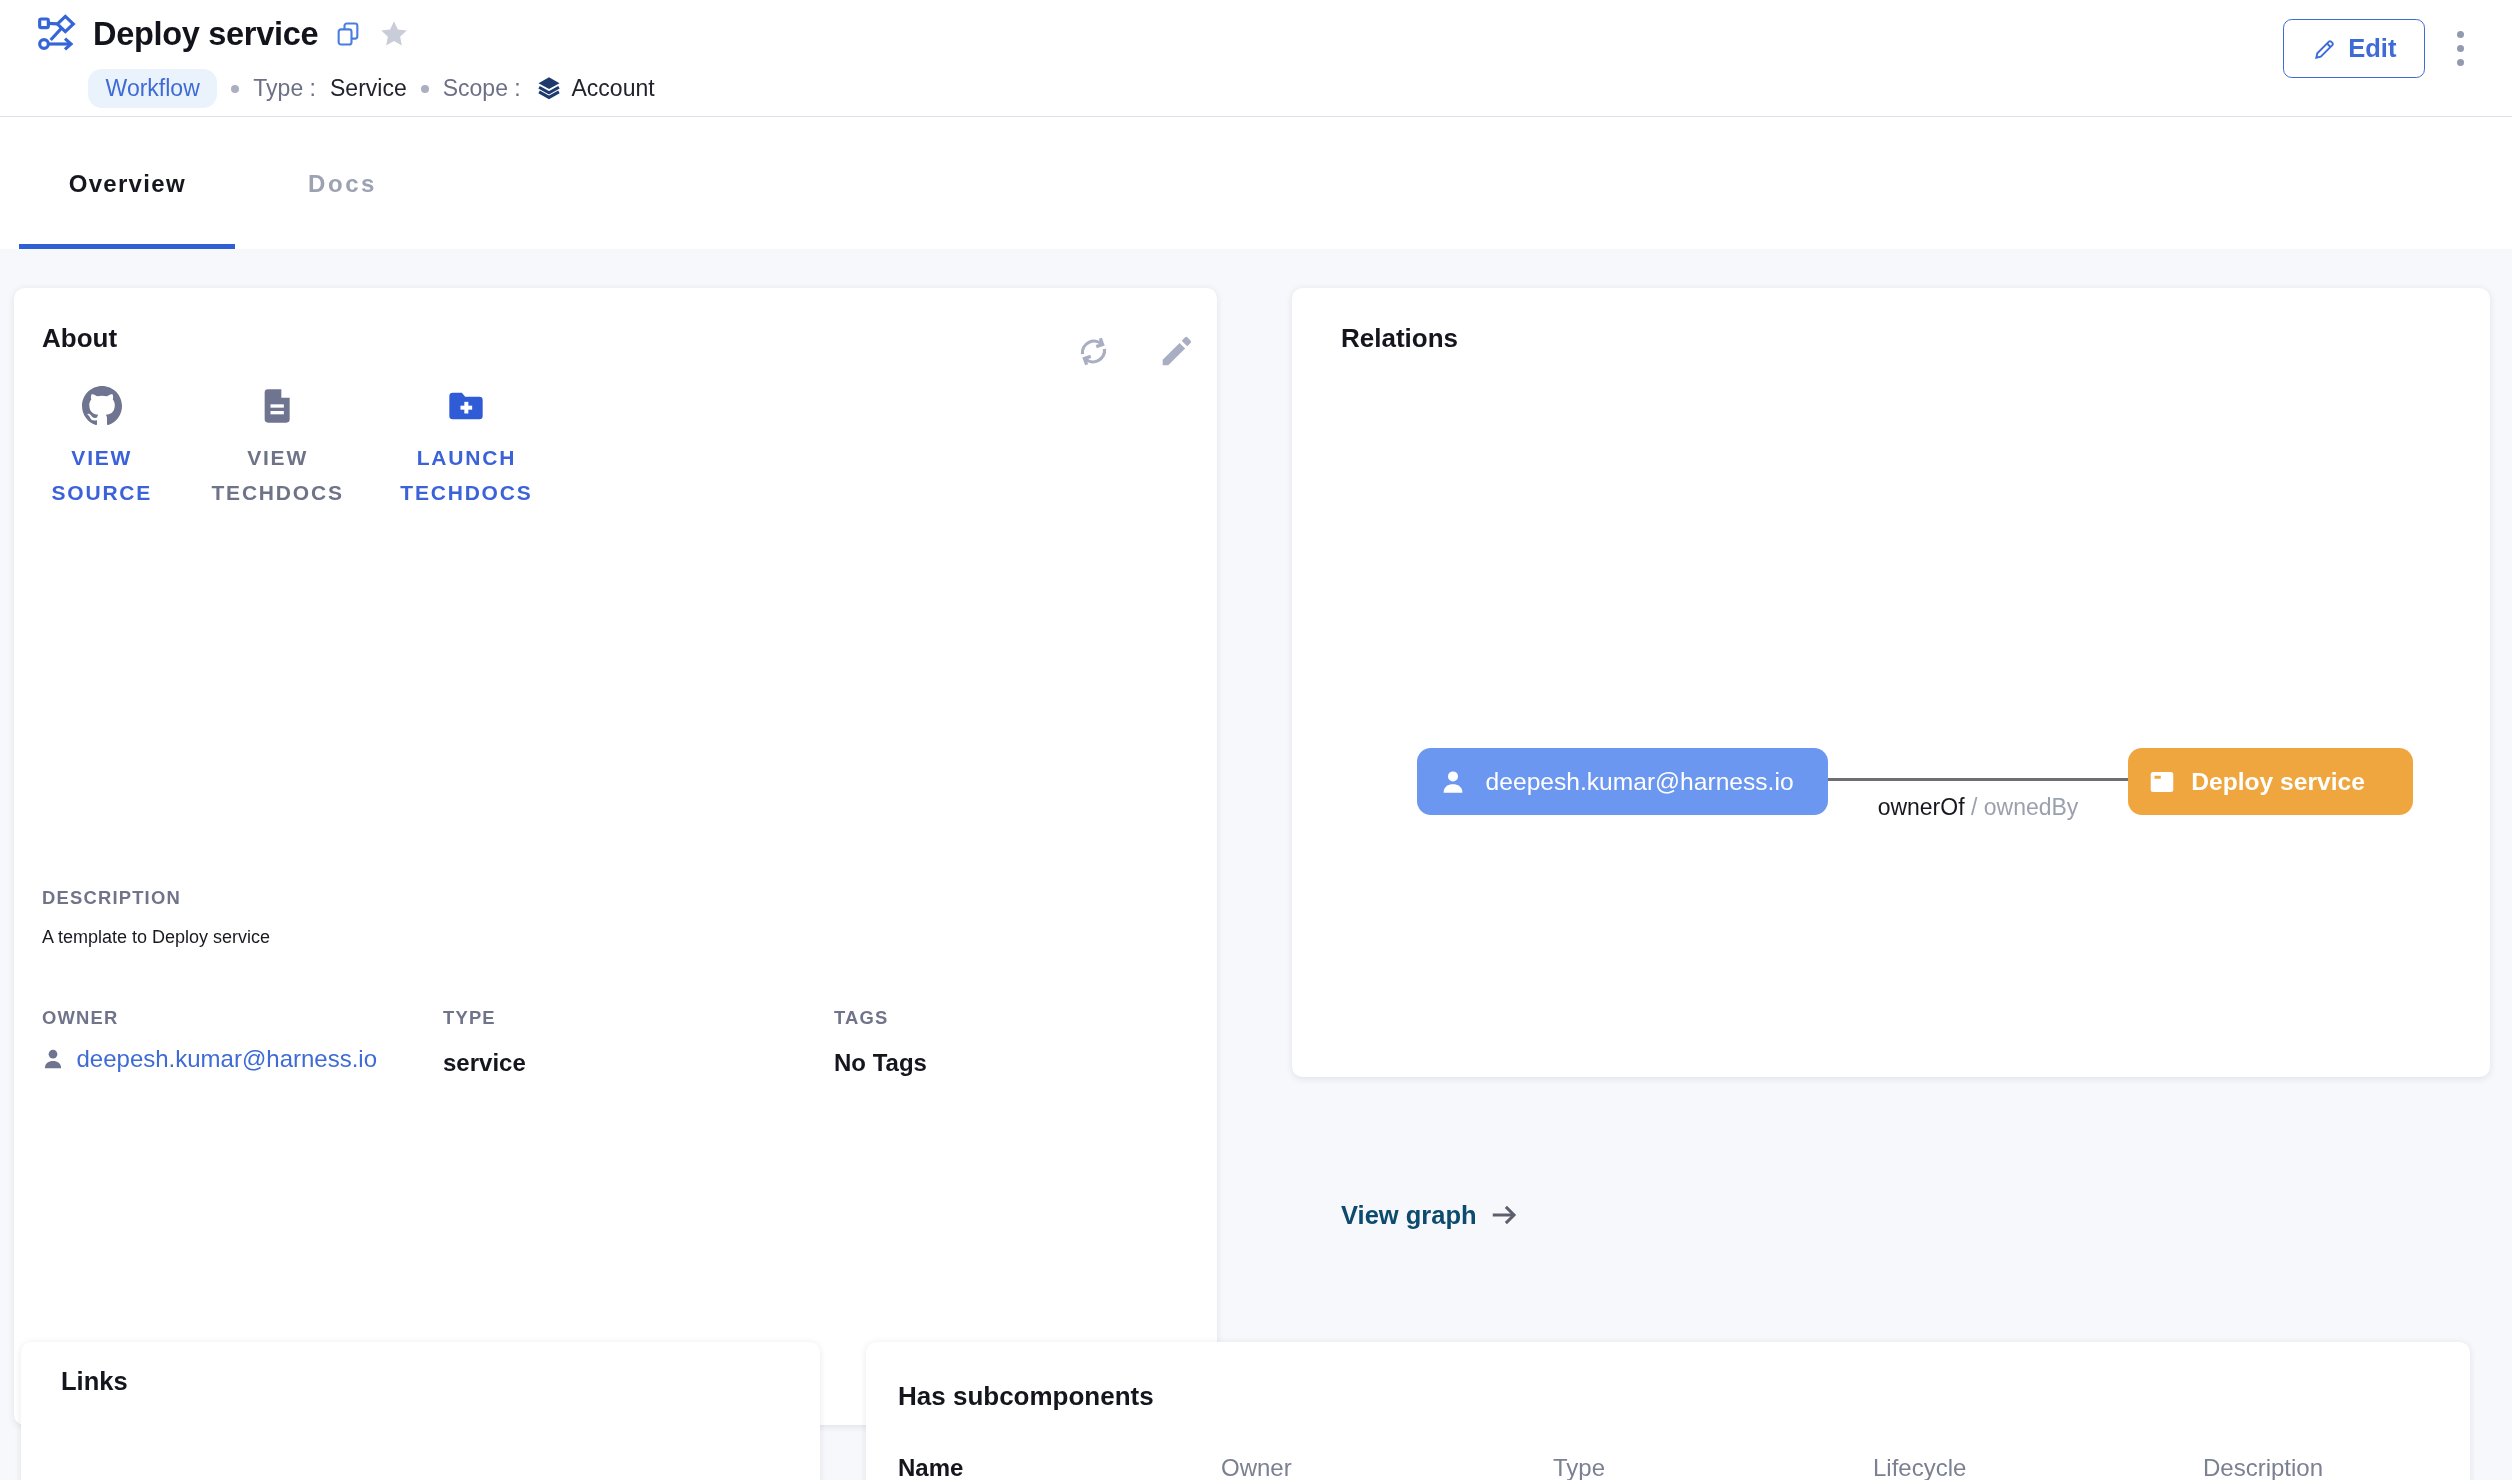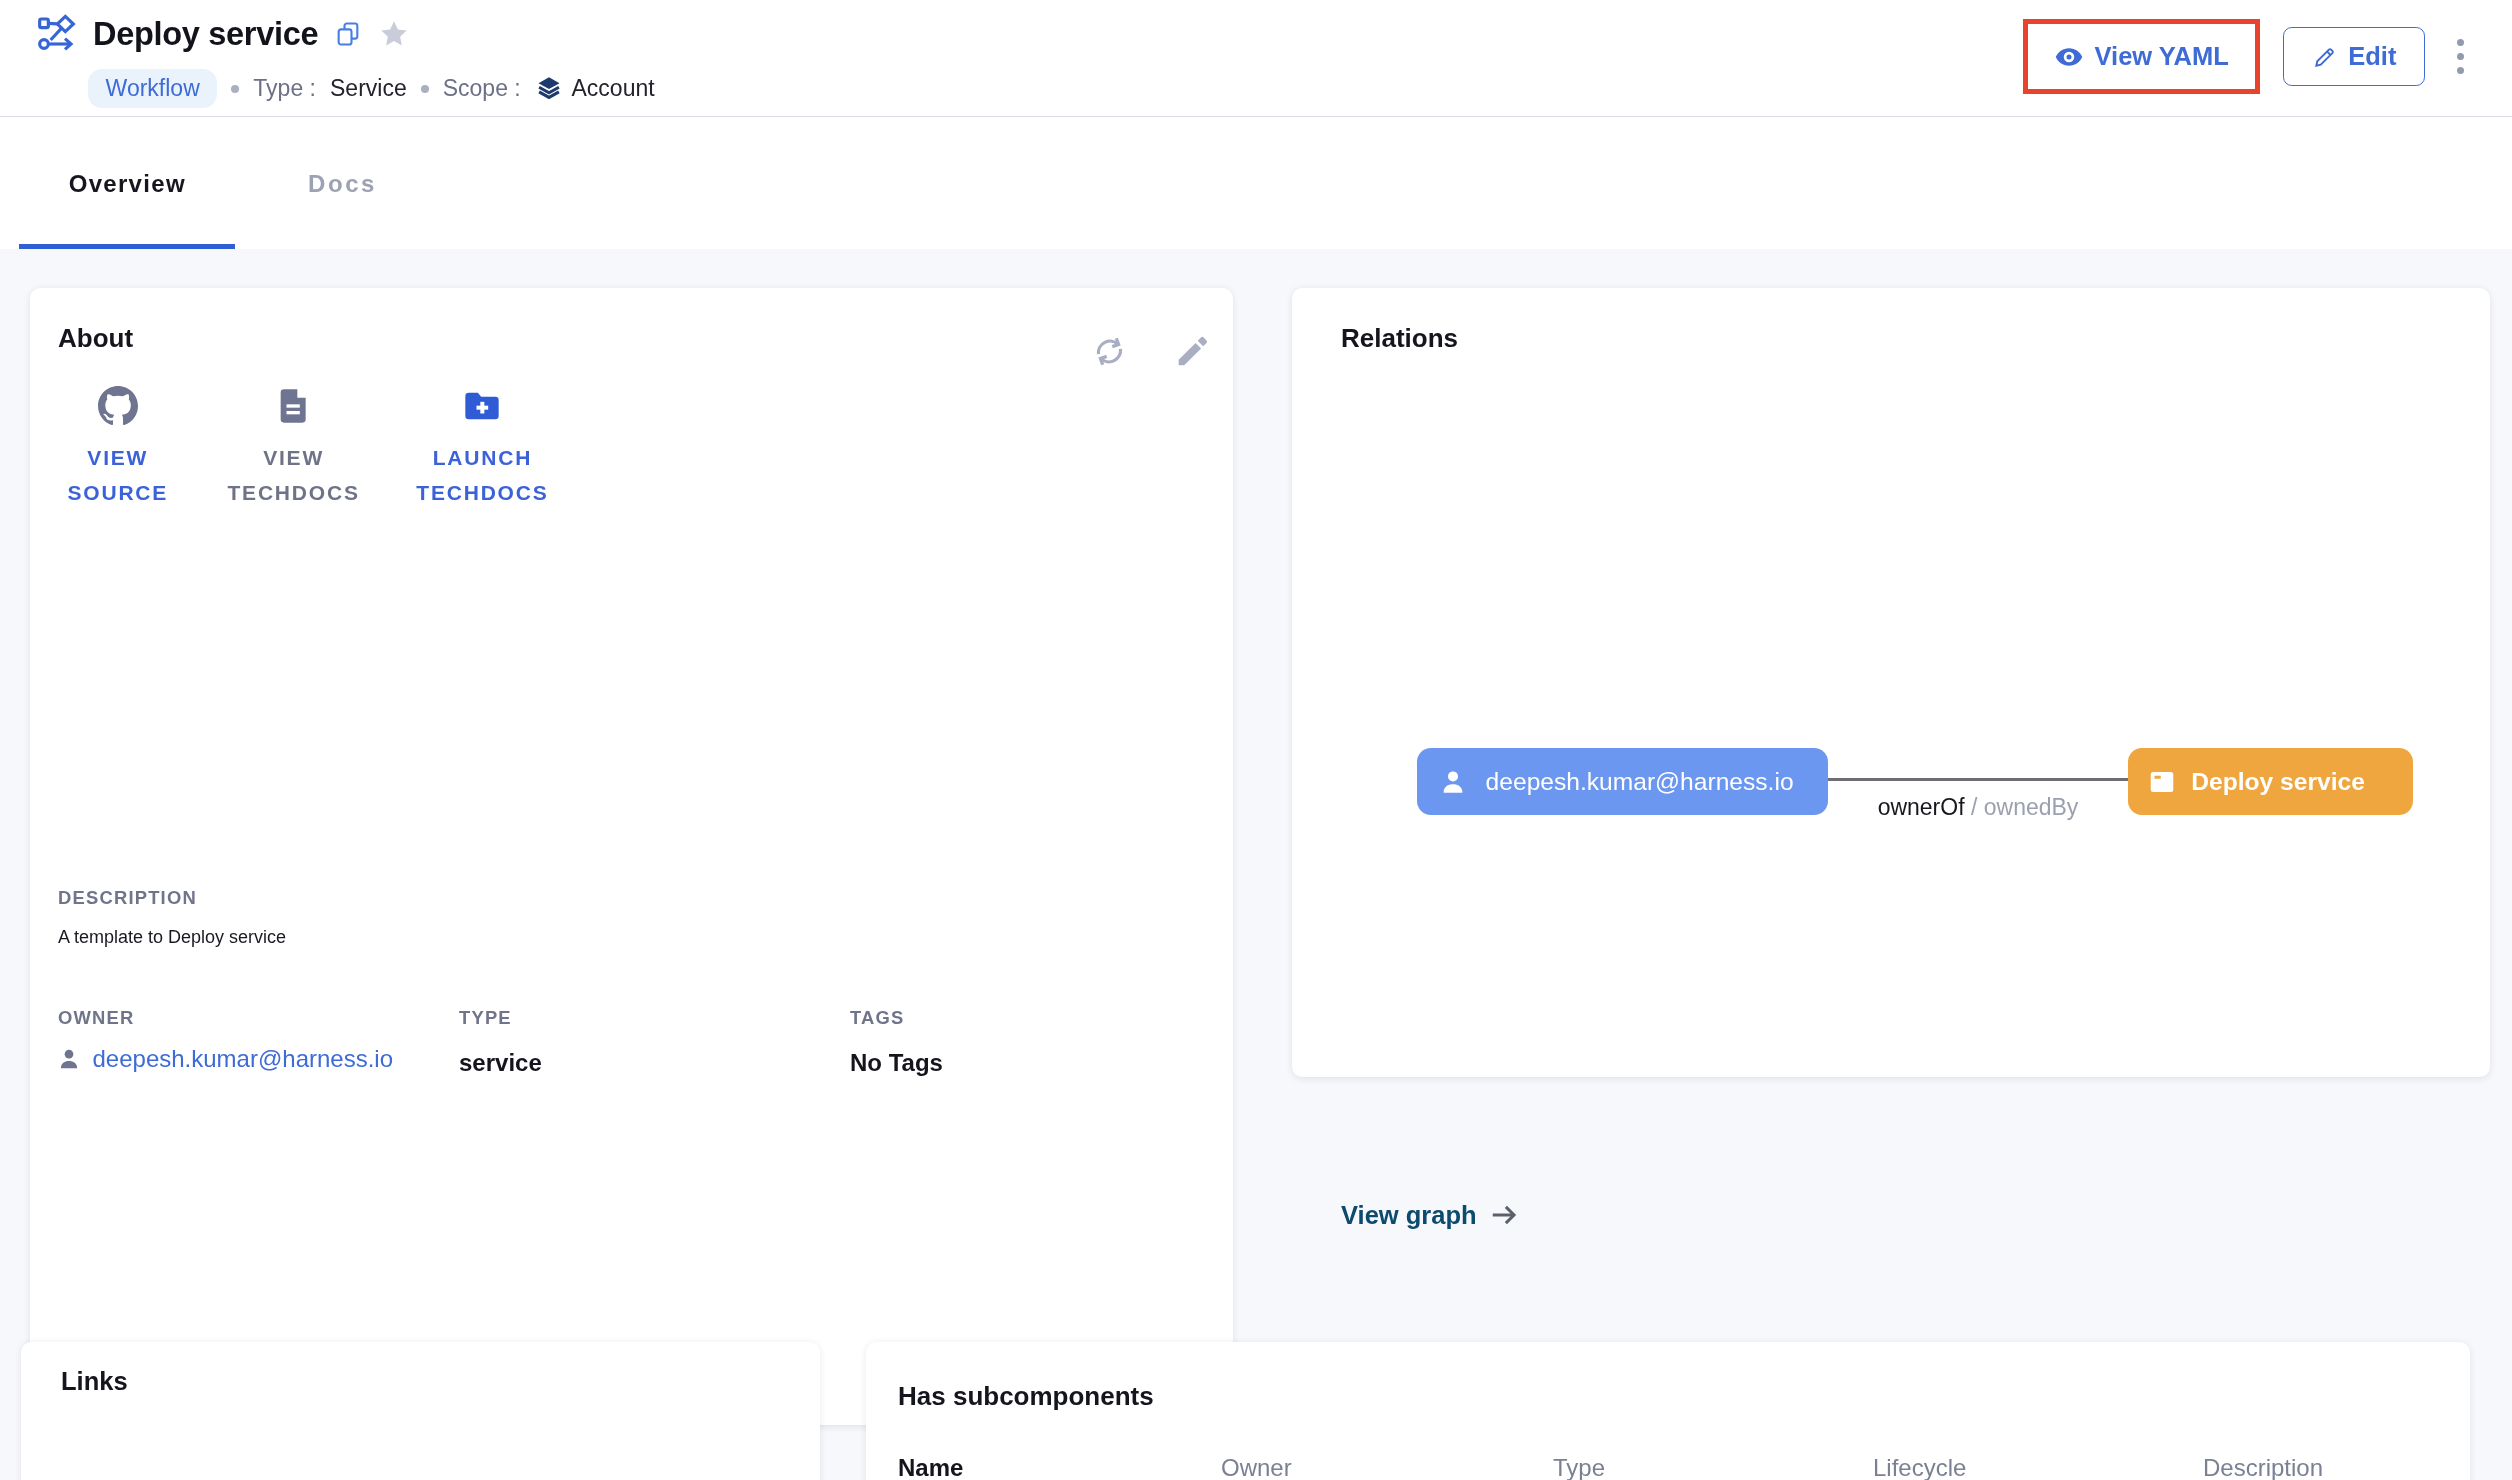--- a/index.html
+++ b/index.html
@@ -37,21 +37,21 @@
   .tab-docs .tab-label { font-size:24px; font-weight:bold; color:#9ca2b2; letter-spacing:2.6px;text-align:center; }
   .tab-underline { position:absolute; left:19.3px; bottom:0; width:216px; height:5.3px; background:#2e60d4; }
 
   
   .content-bg { position:absolute; top:249px; left:0; width:2512px; height:1232px; background:#f6f8fb; }
   .card { position:absolute; background:#fff; border-radius:10.5px;
           box-shadow:0 1.8px 7px rgba(30,40,70,0.10); }
   .card-title { font-size:26px; font-weight:bold; color:#15151e; }
 
   
-  .about-card { left:30px; top:288px; width:1203px; height:1137px; }
+  .about-card { left:14px; top:288px; width:1203px; height:1137px; }
   .about-title { position:absolute; left:28px; top:35px; }
   .icon-btn { position:absolute; top:44px; width:39px; height:39px; border:none; background:transparent; cursor:pointer; }
   .refresh-btn { right:104px; }
   .about-edit-btn { right:21px; }
   .about-actions { position:absolute; top:98px; left:8.8px; display:flex; }
   .action-item { display:flex; flex-direction:column; align-items:center; cursor:pointer; }
   .action-item .a-label { margin-top:14px; font-size:21px; font-weight:bold; letter-spacing:1.8px;
                           line-height:35px; text-align:center; }
   .ai-source { width:158px; }
   .ai-docs { width:176px; margin-left:8.8px; }
@@ -142,30 +142,20 @@
           <path d="M12 2 L21 7 L12 12 L3 7 Z" fill="#1e3a6d"></path>
           <path d="M3.5 10.5 L12 15.2 L20.5 10.5" fill="none" stroke="#1e3a6d" stroke-width="2.6"></path>
           <path d="M3.5 14.5 L12 19.2 L20.5 14.5" fill="none" stroke="#1e3a6d" stroke-width="2.6"></path>
         </svg>
       </span>
       <span class="meta-strong">Account</span>
     </span>
   </div>
 
   <div class="header-actions">
-    <div class="yaml-annotation">
-      <button class="yaml-btn">
-        <svg width="30" height="30" viewBox="0 0 24 24">
-          <path d="M12 5 C7 5 3.2 8 1.4 12 C3.2 16 7 19 12 19 C17 19 20.8 16 22.6 12 C20.8 8 17 5 12 5 Z" fill="#3e6bd6"></path>
-          <circle cx="12" cy="12" r="4.2" fill="#ffffff"></circle>
-          <circle cx="12" cy="12" r="2" fill="#3e6bd6"></circle>
-        </svg>
-        <span>View YAML</span>
-      </button>
-    </div>
     <button class="edit-btn">
       <svg width="26" height="26" viewBox="0 0 24 24" fill="none" stroke="#3e6bd6" stroke-width="1.8">
         <path d="M4 20 L4.9 15.9 L15.6 5.2 A1.4 1.4 0 0 1 17.6 5.2 L18.8 6.4 A1.4 1.4 0 0 1 18.8 8.4 L8.1 19.1 Z"></path>
         <line x1="13.9" y1="6.9" x2="17.1" y2="10.1"></line>
       </svg>
       <span>Edit</span>
     </button>
     <div class="kebab">
       <i></i>
         <i></i>

